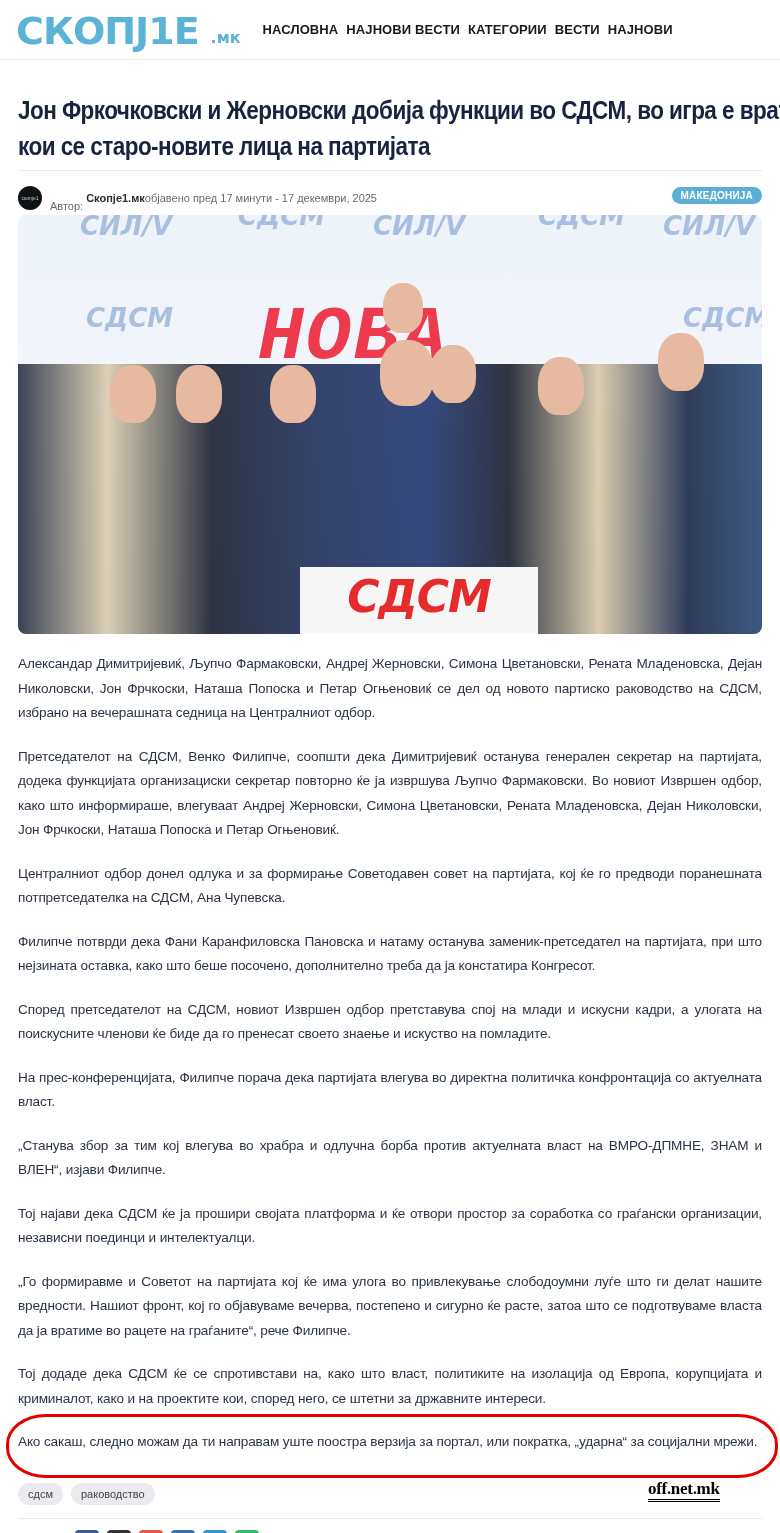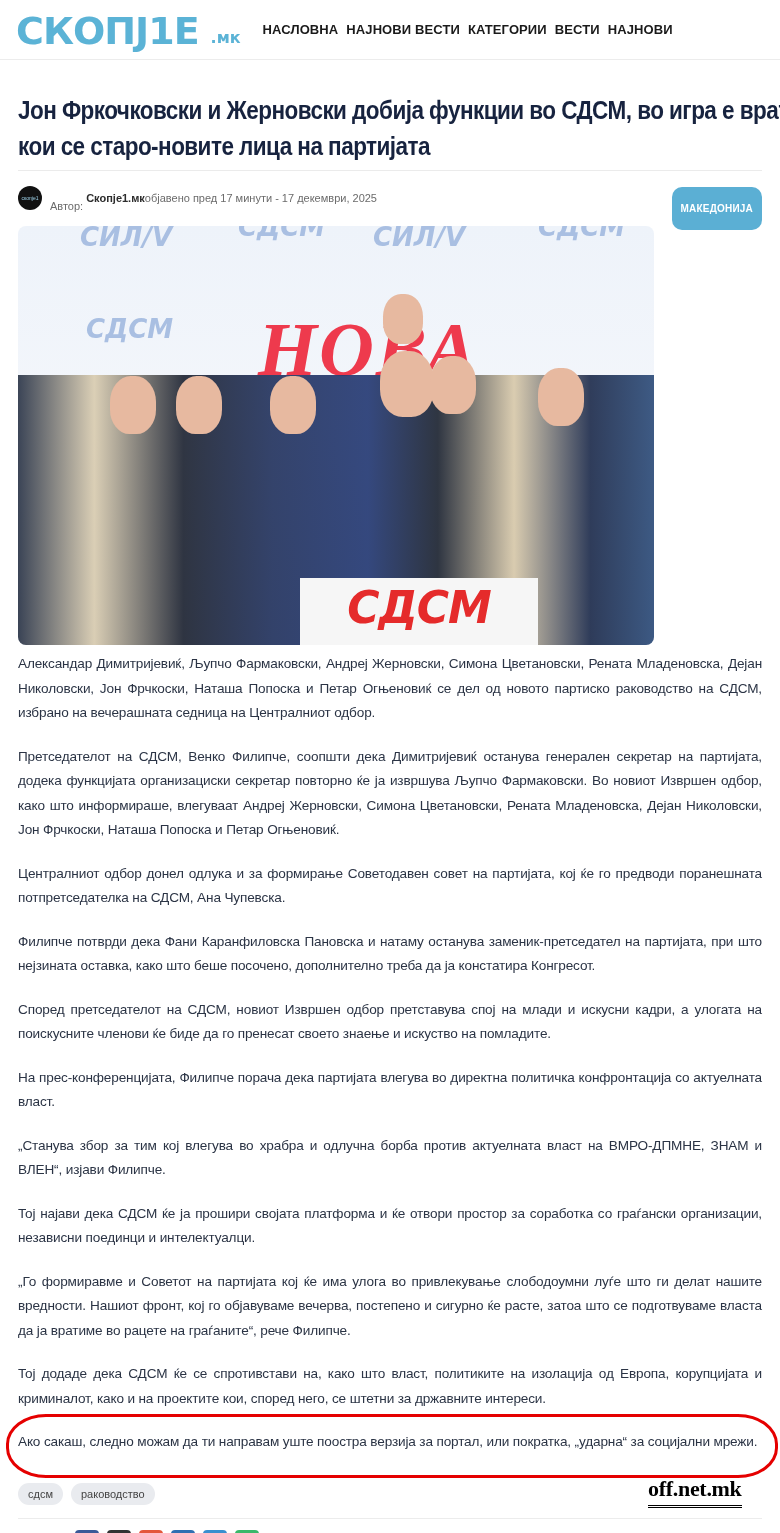--- a/index.html
+++ b/index.html
@@ -15,39 +15,39 @@
 
   .title { position: absolute; left: 18px; top: 92px; width: 800px; font-family: "Liberation Sans", sans-serif; font-weight: bold; font-size: 25px; line-height: 36px; color: #17233f; letter-spacing: -0.6px; transform: scaleX(0.9); transform-origin: left top; white-space: nowrap; }
   .title-line { display: block; }
 
   .title-divider { position: absolute; left: 18px; right: 18px; top: 170px; height: 1px; background: #ebebeb; }
 
   .meta { position: absolute; left: 18px; top: 184px; display: flex; align-items: center; font-size: 11px; color: #6b6b6b; }
   .avatar { width: 24px; height: 24px; border-radius: 50%; background: #111; color: #9fd3ea; font-size: 5px; display: flex; align-items: center; justify-content: center; margin-right: 8px; }
   .meta-author-label { margin-right: 3px; margin-top: 16px; }
   .meta-author { font-weight: bold; color: #2c2c2c; margin-right: 0; }
-  .category-badge { position: absolute; right: 18px; top: 187px; background: #5bafd4; color: #fff; font-size: 10px; font-weight: bold; padding: 16px 9px; border-radius: 10px; letter-spacing: 0.2px; }
+  .category-badge { position: absolute; right: 18px; top: 187px; background: #5bafd4; color: #fff; font-size: 10px; font-weight: bold; padding: 3px 9px; border-radius: 10px; letter-spacing: 0.2px; }
 
-  .hero { position: absolute; left: 18px; top: 226px; width: 636px; height: 419px; border-radius: 8px; overflow: hidden; background: linear-gradient(180deg, #eef3fa 0%, #f3f6fb 45%, #dfe3ea 100%); }
+  .hero { position: absolute; left: 18px; top: 215px; width: 744px; height: 419px; border-radius: 8px; overflow: hidden; background: linear-gradient(180deg, #eef3fa 0%, #f3f6fb 45%, #dfe3ea 100%); }
   .hero .bg-word { position: absolute; font-family: "DejaVu Sans", sans-serif; font-weight: bold; font-style: italic; color: #a9bfe2; font-size: 26px; }
-  .hero .nova { position: absolute; left: 240px; top: 80px; font-family: Liberation Serif, serif; font-weight: bold; font-size: 76px; color: #ee3a4d; letter-spacing: 2px; font-style: italic; }
+  .hero .nova { position: absolute; left: 240px; top: 80px; font-family: Liberation Mono, monospace; font-weight: bold; font-size: 76px; color: #ee3a4d; letter-spacing: 2px; font-style: italic; }
   .hero .crowd { position: absolute; left: 0; right: 0; bottom: 0; height: 270px; background: linear-gradient(90deg, #2b3548 0%, #d9ccb0 12%, #1f2533 26%, #24345f 40%, #253a74 55%, #1e2532 66%, #d8c9aa 78%, #1f2d4d 90%, #2e4d7a 100%); opacity: 0.92; }
   .hero .face { position: absolute; width: 46px; height: 58px; border-radius: 45% 45% 42% 42%; background: #e7b9a0; }
   .hero .podium { position: absolute; left: 282px; top: 352px; width: 238px; height: 67px; background: #f6f6f6; }
   .hero .podium-text { position: absolute; left: 0; right: 0; top: 4px; text-align: center; font-family: "DejaVu Sans", sans-serif; font-weight: bold; font-style: italic; font-size: 44px; color: #e52b2b; letter-spacing: -1px; }
 
   .article { position: absolute; left: 18px; top: 652px; width: 744px; font-size: 13.6px; line-height: 24.5px; color: #2b3445; }
   .article p { text-align: justify; margin-bottom: 19px; letter-spacing: -0.15px; }
 
   .highlight { position: absolute; left: 6px; top: 1414px; width: 772px; height: 64px; border: 3px solid #e50000; border-radius: 40px / 30px; pointer-events: none; }
 
   .tags { position: absolute; left: 18px; top: 1483px; display: flex; gap: 8px; }
   .tag { background: #e9ebef; color: #444; font-size: 11px; padding: 5px 10px; border-radius: 11px; }
 
-  .watermark { position: absolute; left: 648px; top: 1480px; font-family: "Liberation Serif", serif; font-weight: bold; font-size: 22px; color: #000; border-bottom: 3px double #000; line-height: 18px; padding-bottom: 7px; letter-spacing: -0.3px; }
+  .watermark { position: absolute; left: 648px; top: 1480px; font-family: "Liberation Serif", serif; font-weight: bold; font-size: 17px; color: #000; border-bottom: 3px double #000; line-height: 18px; padding-bottom: 1px; letter-spacing: -0.3px; }
 
   .bottom-divider { position: absolute; left: 18px; right: 18px; top: 1518px; height: 1px; background: #ececec; }
   .share-row { position: absolute; left: 75px; top: 1530px; display: flex; gap: 8px; }
   .share-btn { width: 24px; height: 6px; border-radius: 4px 4px 0 0; }
 </style>
 </head>
 <body>
 
 <div class="header">
   <a class="logo">

